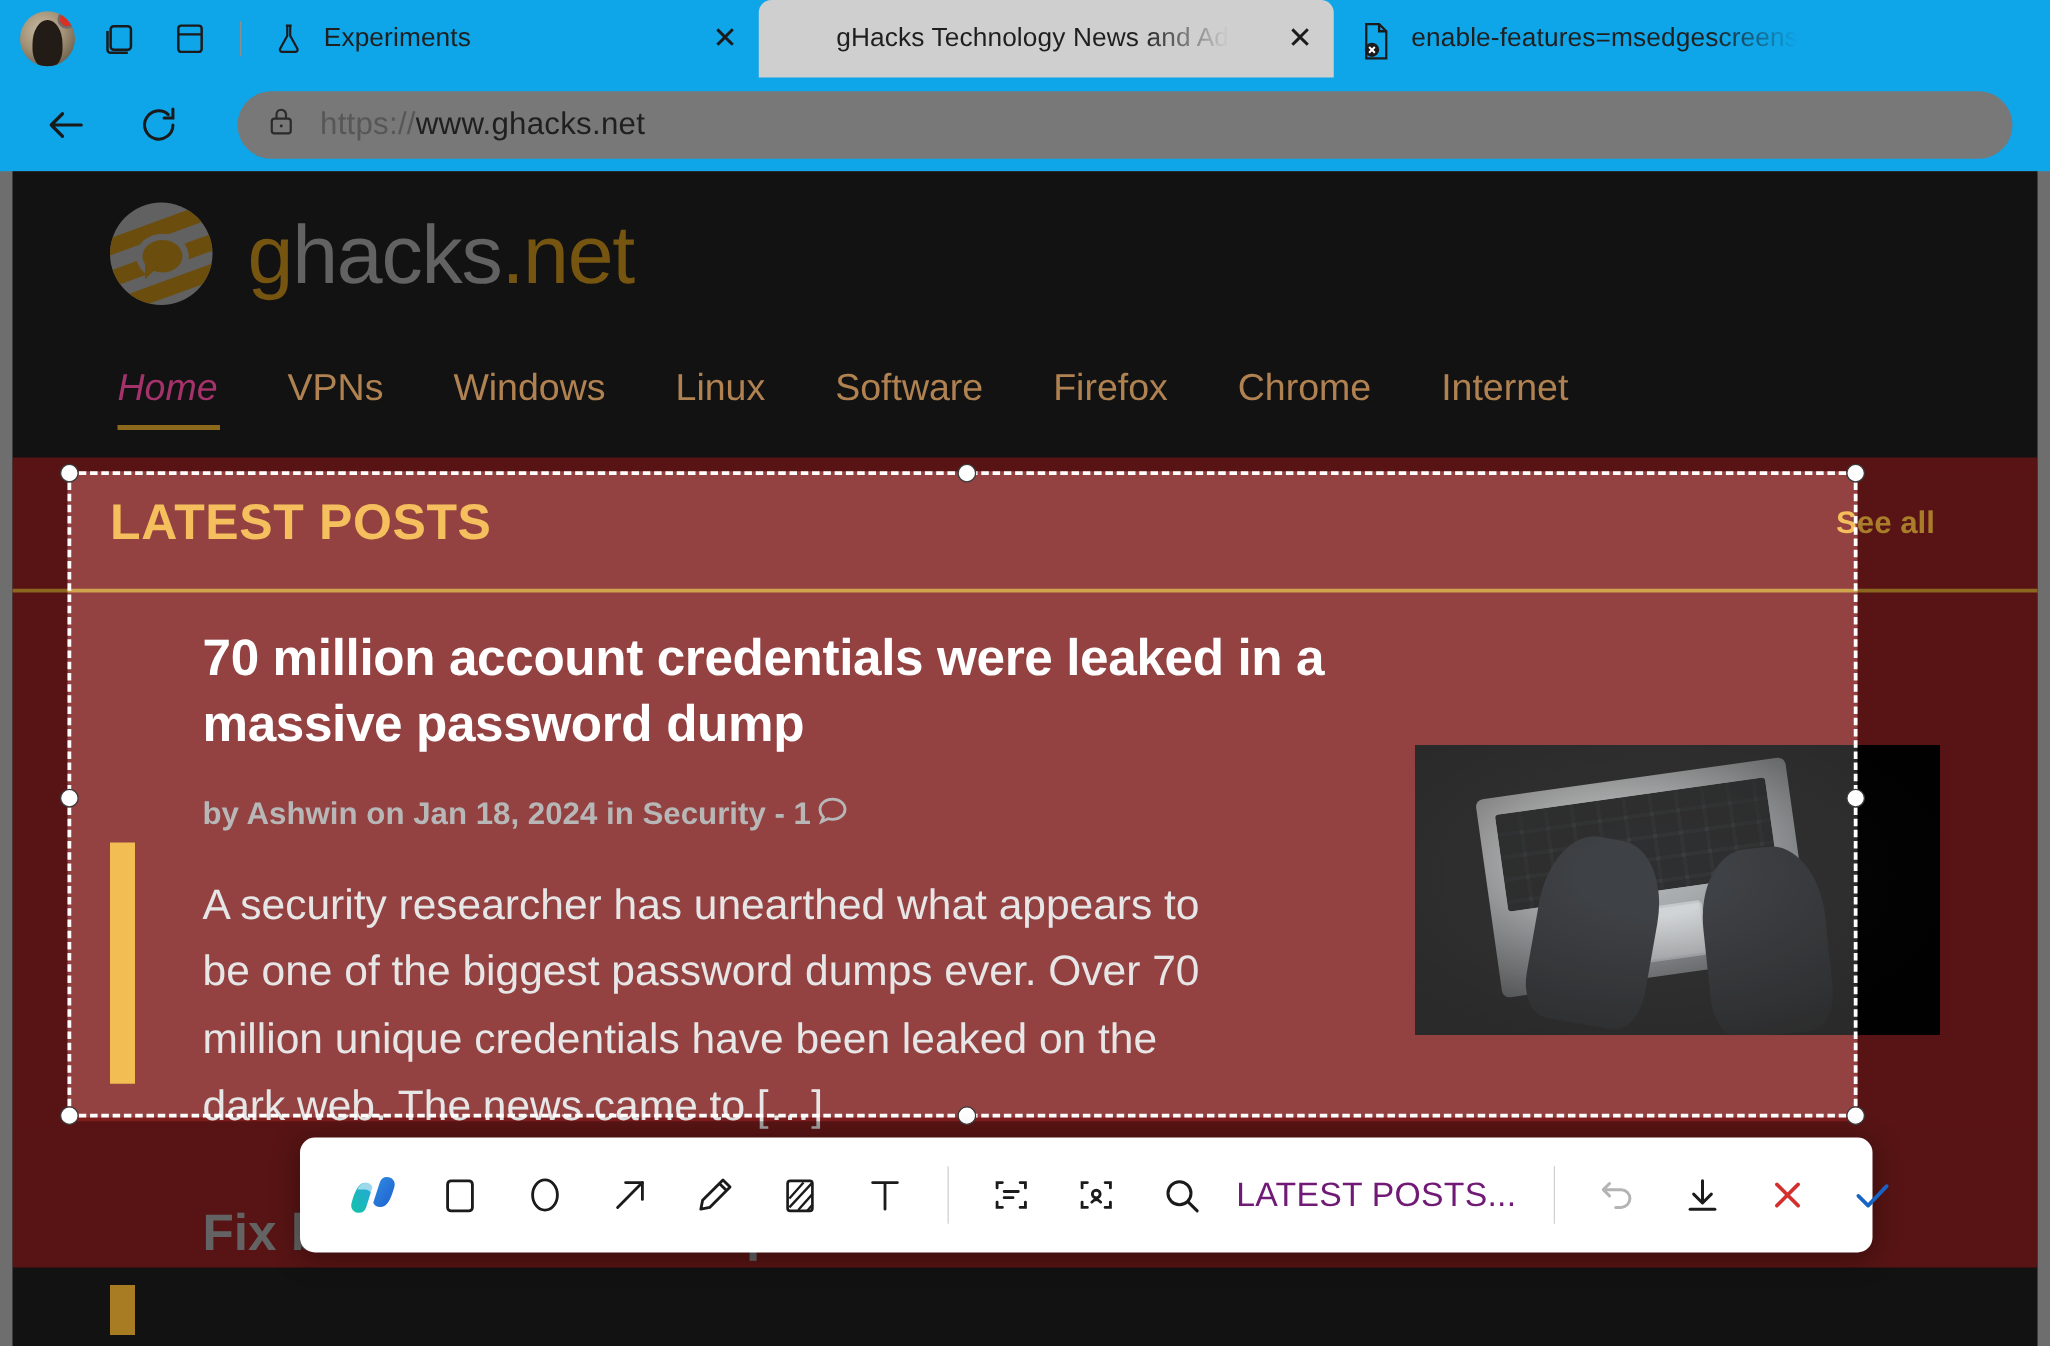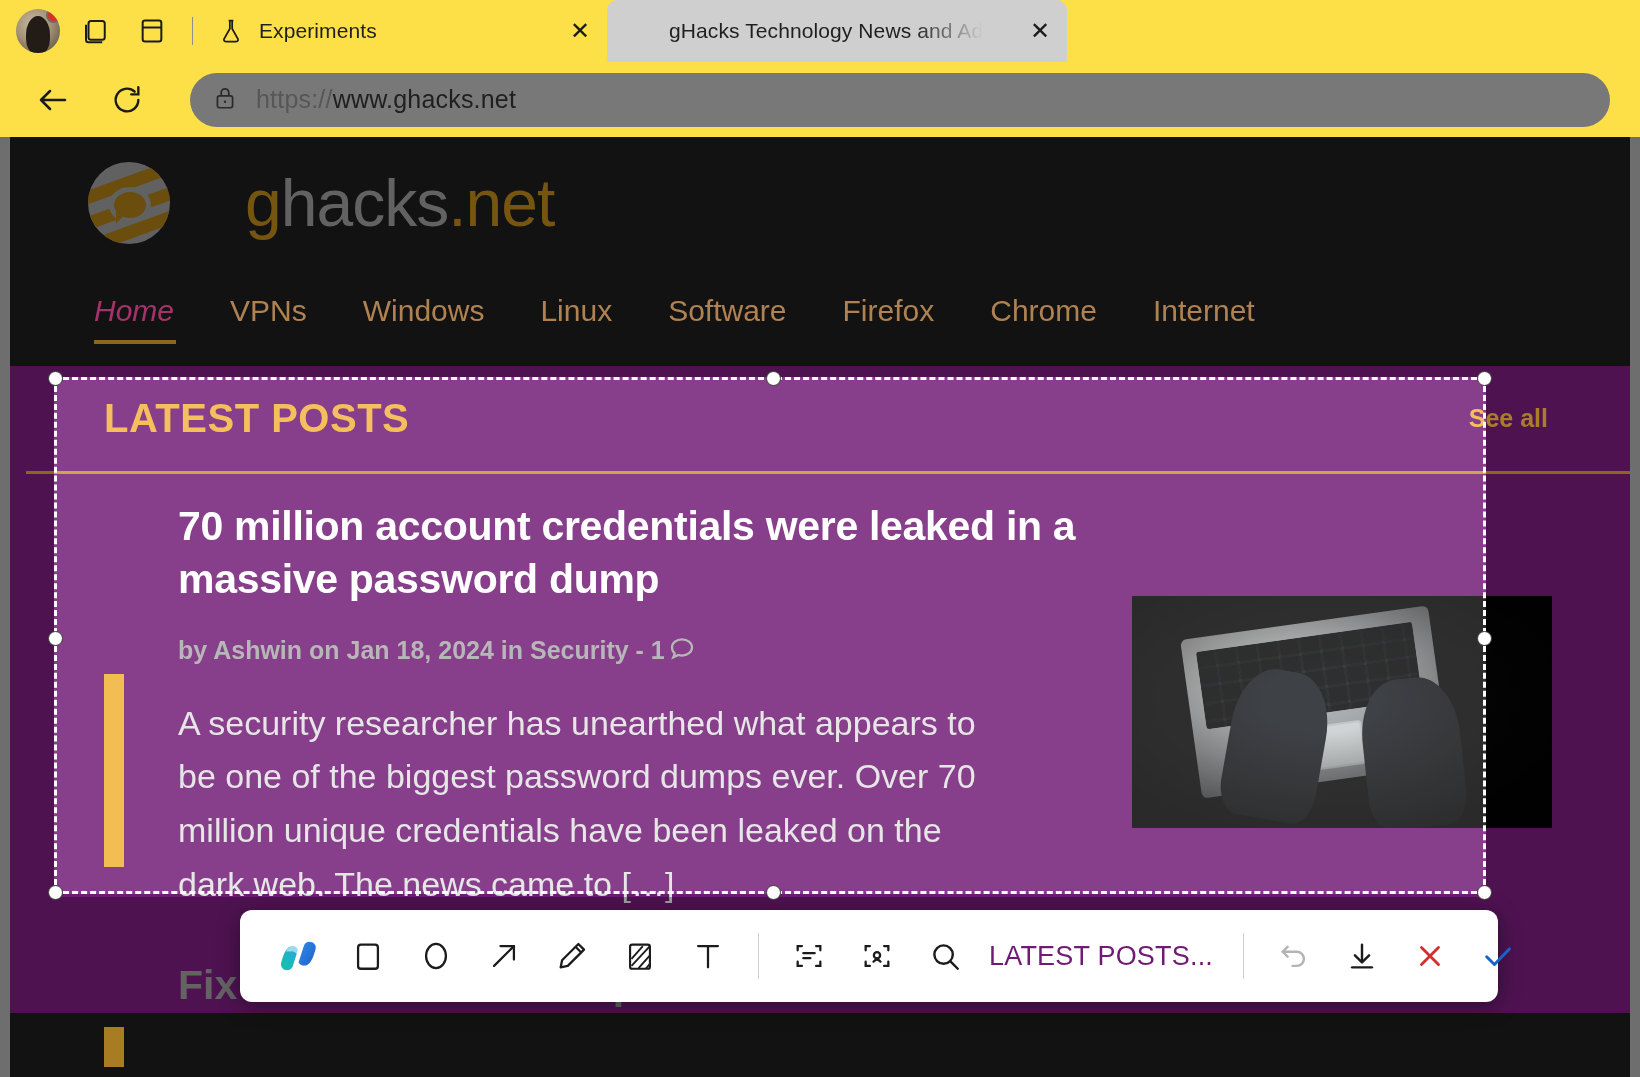--- a/index.html
+++ b/index.html
@@ -19,21 +19,21 @@
     height: 1077px;
     overflow: hidden;
   }
 
   
   .browser-chrome {
     position: absolute;
     top: 0; left: 0;
     width: 1640px;
     height: 137px;
-    background: #fde047;
+    background: #0ea5e9;
   }
 
   .tabstrip {
     position: relative;
     height: 62px;
     display: flex;
     align-items: flex-end;
   }
 
   .tabstrip-left {
@@ -171,21 +171,20 @@
     height: 940px;
     background: #1b1b1b;
     overflow: hidden;
   }
 
   .site-header {
     height: 131px;
     display: flex;
     align-items: center;
     padding-left: 78px;
-    gap: 47px;
   }
   .logo-mark {
     width: 82px; height: 82px;
     border-radius: 50%;
     background: #8c8c8c;
     position: relative;
     overflow: hidden;
     flex: 0 0 auto;
   }
   .logo-mark .band {
@@ -246,22 +245,21 @@
     position: absolute;
     left: 6px; right: 26px;
     bottom: -16px;
     height: 4px;
     background: #c9952a;
   }
 
   
   .posts-card {
     margin-top: 12px;
-    background: #701a75;
-    padding-left: 16px;
+    background: #7f1d1d;
   }
   .posts-head {
     height: 108px;
     display: flex;
     align-items: center;
     justify-content: space-between;
     padding: 0 82px 0 78px;
     border-bottom: 3px solid #c8932c;
   }
   .posts-title {
@@ -495,20 +493,31 @@
 
       <div class="tab active" style="width:460px;">
         <span class="tab-favicon">
           <span class="favicon-ghacks"></span>
         </span>
         <span class="tab-title faded">gHacks Technology News and Ad</span>
         <span class="spacer"></span>
         <span class="tab-close">✕</span>
       </div>
 
+      <div class="tab inactive" style="width:420px;">
+        <span class="tab-favicon">
+          <svg width="28" height="32" viewBox="0 0 24 28" fill="none" stroke="#1b1b1b" stroke-width="1.6">
+            <path d="M5 2h9l5 5v19H5z"></path>
+            <path d="M14 2v5h5"></path>
+            <circle cx="9" cy="20" r="5" fill="#1b1b1b" stroke="none"></circle>
+            <path d="M7 18l4 4M11 18l-4 4" stroke="#fff" stroke-width="1.4"></path>
+          </svg>
+        </span>
+        <span class="tab-title faded">enable-features=msedgescreens</span>
+      </div>
     </div>
 
     <div class="addressbar-row">
       <div class="nav-btn">
         <svg width="36" height="36" viewBox="0 0 24 24" fill="none" stroke="currentColor" stroke-width="1.7" stroke-linecap="round" stroke-linejoin="round">
           <path d="M20 12H4M10 6l-6 6 6 6"></path>
         </svg>
       </div>
       <div class="nav-btn">
         <svg width="34" height="34" viewBox="0 0 24 24" fill="none" stroke="currentColor" stroke-width="1.7" stroke-linecap="round">

